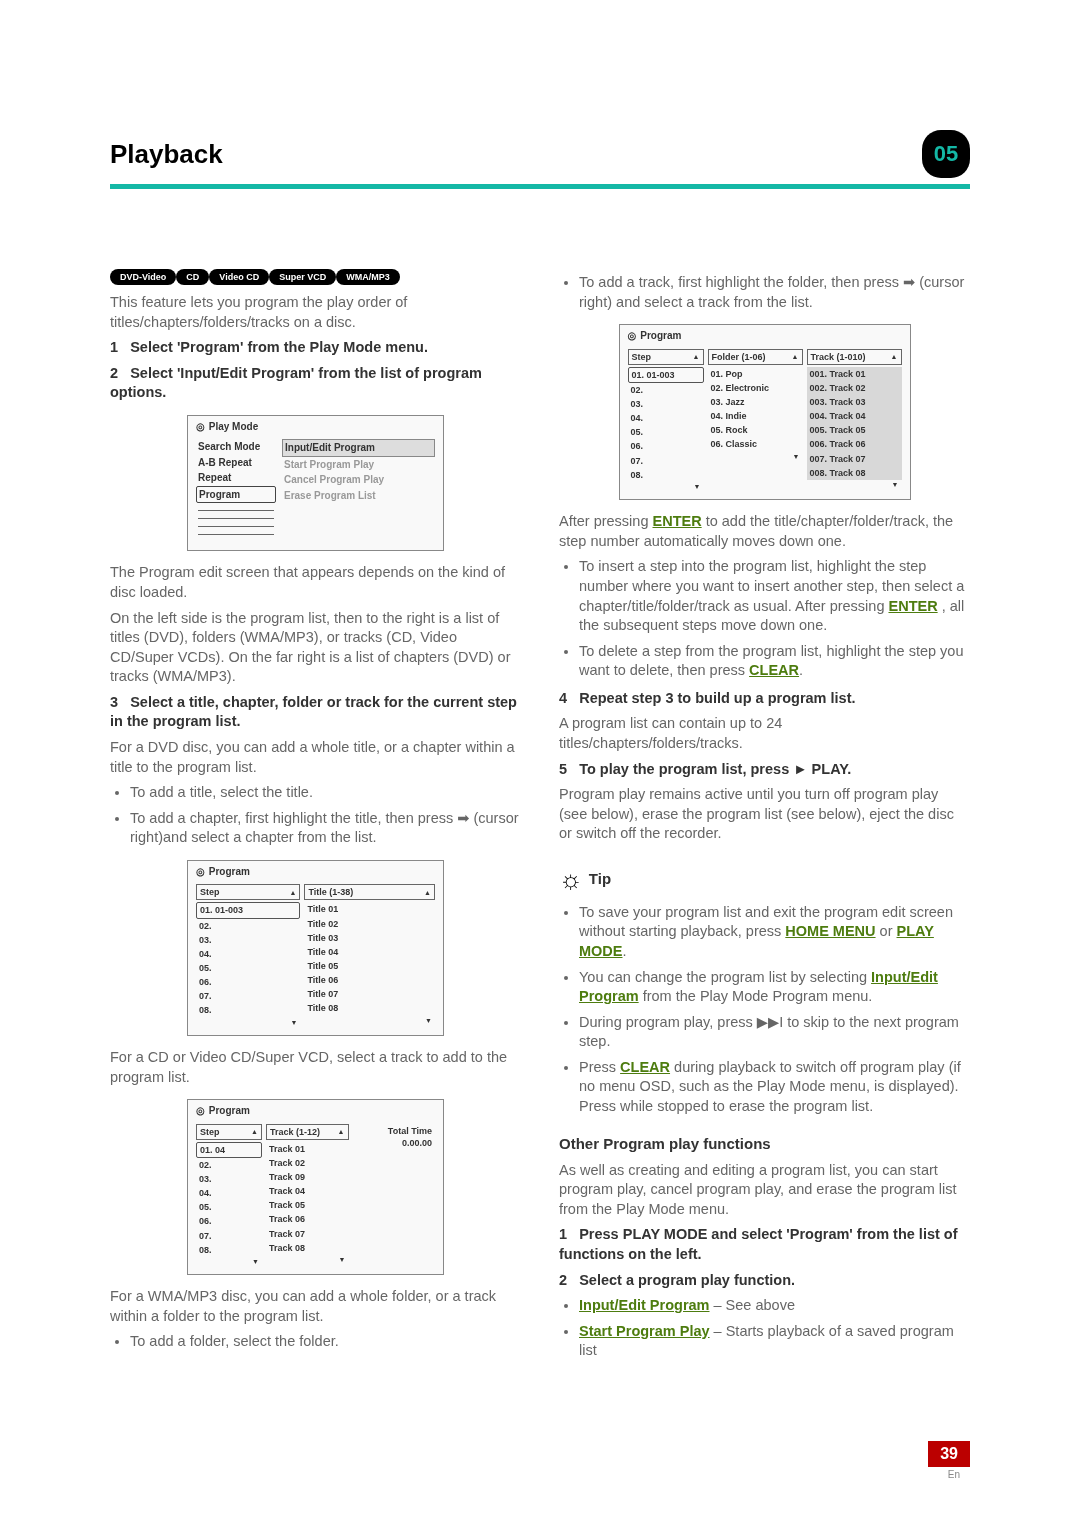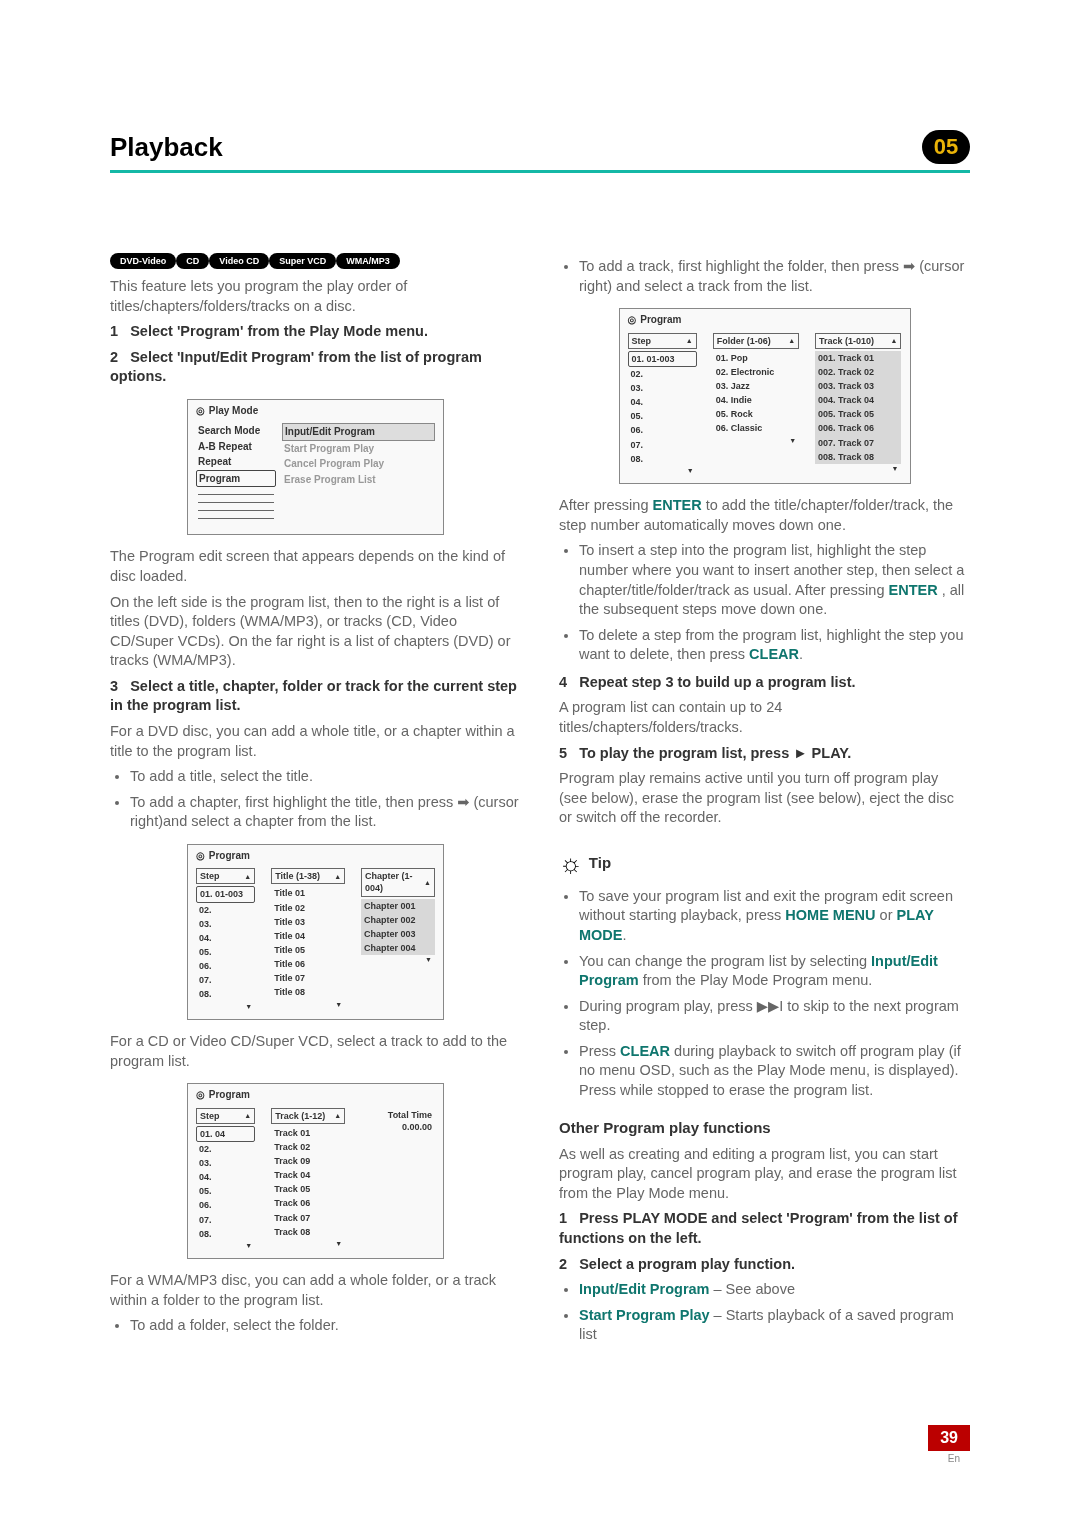--- a/index.html
+++ b/index.html
@@ -10,37 +10,37 @@
     color: #444;
     width: 1080px;
   }
   .page {
     padding: 130px 110px 60px 110px;
     box-sizing: border-box;
   }
   .header-bar {
     display: flex;
     align-items: center;
-    border-bottom: 3px solid #14b8a6;
+    border-bottom: 5px solid #14b8a6;
     padding-bottom: 6px;
     margin-bottom: 80px;
   }
   .header-title {
     font-size: 26px;
     font-weight: bold;
     color: #000;
   }
   .header-chap {
     margin-left: auto;
     background: #000;
-    color: #eab308;
+    color: #14b8a6;
     font-weight: bold;
     font-size: 22px;
     width: 48px;
-    height: 34px;
+    height: 48px;
     border-radius: 19px;
     display: flex;
     align-items: center;
     justify-content: center;
   }
   .columns {
     display: flex;
     gap: 38px;
   }
   .col {
@@ -74,21 +74,21 @@
     color: #333;
   }
   ul.bullets {
     margin: 4px 0 8px 0;
     padding-left: 20px;
   }
   ul.bullets > li {
     margin-bottom: 6px;
   }
   p { margin: 6px 0; }
-  b { color: #0f766e; }
+  b { color: #4d7c0f; text-decoration: underline; }
 
   
   .ui-box {
     border: 1px solid #888;
     background: #f9f9f9;
     margin: 12px auto;
     font-size: 10px;
     color: #333;
   }
   .ui-title {
@@ -123,21 +123,21 @@
     margin: 7px 2px;
   }
   .pm-right { flex:1; }
   .pm-right-item { padding: 1px 2px; font-weight: bold; }
   .pm-right-item.sel { background:#ddd; border:1px solid #888; }
   .pm-right-item.dim { color:#999; font-weight: bold; }
 
   
   .prog-box { width: 255px; }
   .prog-box.wide { width: 290px; margin-left: 0; }
-  .prog-table { display:flex; gap:16px; }
+  .prog-table { display:flex; gap:4px; }
   .prog-col { flex:1; position:relative; }
   .prog-col.step { flex:0.8; }
   .prog-header {
     font-weight: bold;
     border:1px solid #666;
     padding:1px 3px;
     display:flex;
     align-items:center;
     justify-content:space-between;
     margin-bottom:2px;
@@ -292,28 +292,20 @@
               <div class="prog-cell">Title 01</div>
               <div class="prog-cell">Title 02</div>
               <div class="prog-cell">Title 03</div>
               <div class="prog-cell">Title 04</div>
               <div class="prog-cell">Title 05</div>
               <div class="prog-cell">Title 06</div>
               <div class="prog-cell">Title 07</div>
               <div class="prog-cell">Title 08</div>
               <div class="col-footer-arrow"></div>
             </div>
-            <div class="prog-col">
-              <div class="prog-header arrow-up">Chapter (1-004)</div>
-              <div class="prog-cell hl">Chapter 001</div>
-              <div class="prog-cell hl">Chapter 002</div>
-              <div class="prog-cell hl">Chapter 003</div>
-              <div class="prog-cell hl">Chapter 004</div>
-              <div class="col-footer-arrow"></div>
-            </div>
           </div>
         </div>
       </div>
 
       <p>For a CD or Video CD/Super VCD, select a track to add to the program list.</p>
 
       <div class="ui-box prog-box">
         <div class="ui-title">Program</div>
         <div class="ui-body">
           <div class="prog-table">

